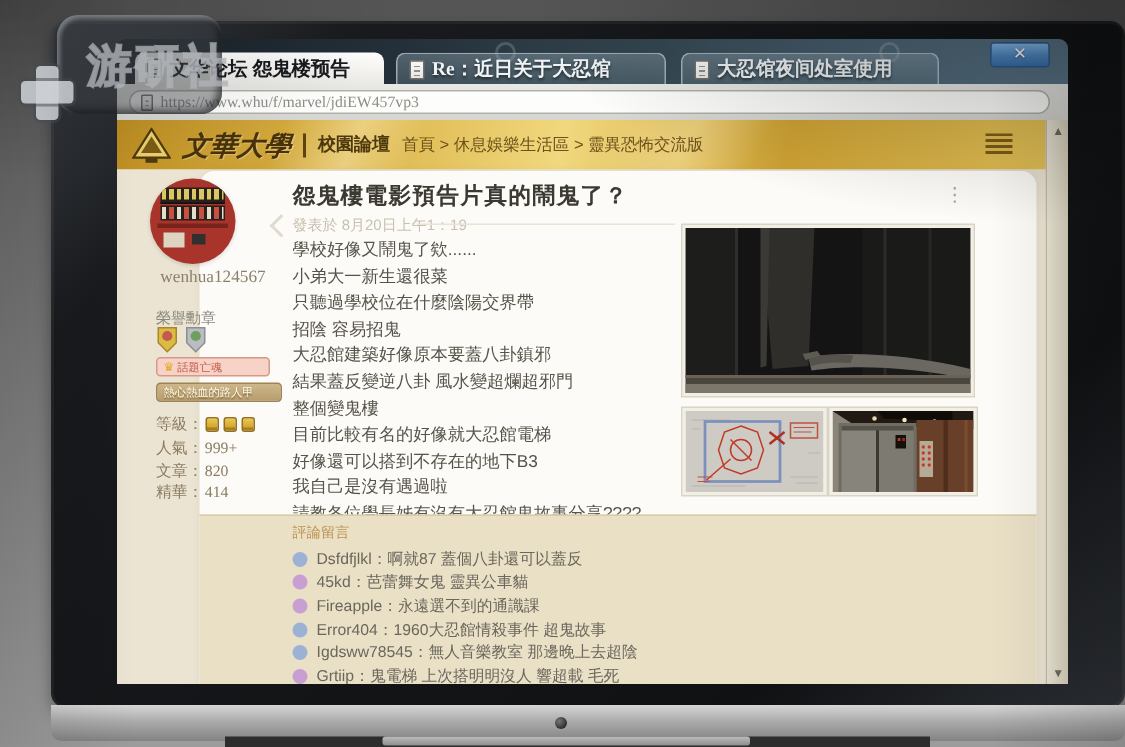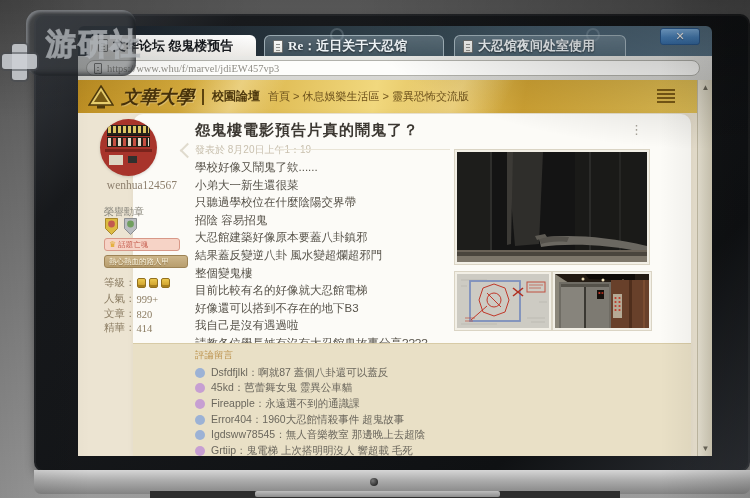--- a/index.html
+++ b/index.html
@@ -134,21 +134,21 @@
 
   
   .comments { position:absolute; left:55px; right:6px; top:230px; bottom:0;
     background:#e9e0c6; border-top:1px solid #d8cba6; border-radius:0; overflow:hidden; }
   .comments-header { margin:5px 0 3px 62px; font-size:9.5px; color:#bd9450; }
   .comment-row { display:flex; align-items:center; gap:6px; margin-left:62px; height:15.6px;
     font-size:10.5px; color:#6b675d; white-space:nowrap; }
   .c-avatar { flex:0 0 auto; width:10px; height:10px; border-radius:50%; }
 
   
-  .watermark { position:absolute; left:0; top:8px; width:160px; height:76px; z-index:50; pointer-events:none;text-align:right; }
+  .watermark { position:absolute; left:12px; top:8px; width:160px; height:76px; z-index:50; pointer-events:none;text-align:right; }
   .wm-tile { position:absolute; left:26px; top:2px; width:110px; height:66px;
     background:rgba(64,68,74,.45); border-radius:14px;
     box-shadow:inset 2px 2px 3px rgba(195,200,206,.45), inset -3px -3px 5px rgba(15,17,20,.55); }
   .wm-plus-v { position:absolute; left:12px; top:36px; width:15px; height:36px;
     background:rgba(206,209,214,.85); border-radius:3px; box-shadow:0 0 0 2px rgba(70,74,80,.5); }
   .wm-plus-h { position:absolute; left:2px; top:46px; width:35px; height:15px;
     background:rgba(206,209,214,.85); border-radius:3px; box-shadow:0 0 0 2px rgba(70,74,80,.5); }
   .wm-text { position:absolute; left:46px; top:16px; font-size:30px; font-weight:bold; letter-spacing:2px;
     color:rgba(148,151,156,.35); -webkit-text-stroke:1.3px rgba(178,181,186,.72); }
 </style>

